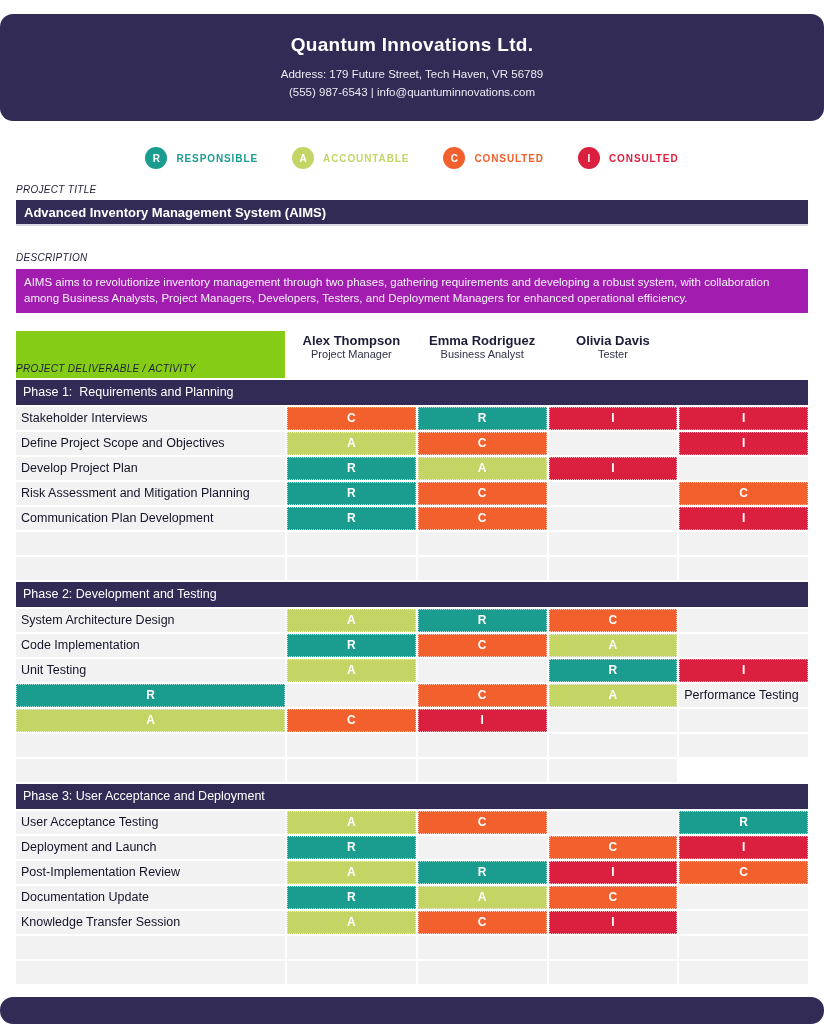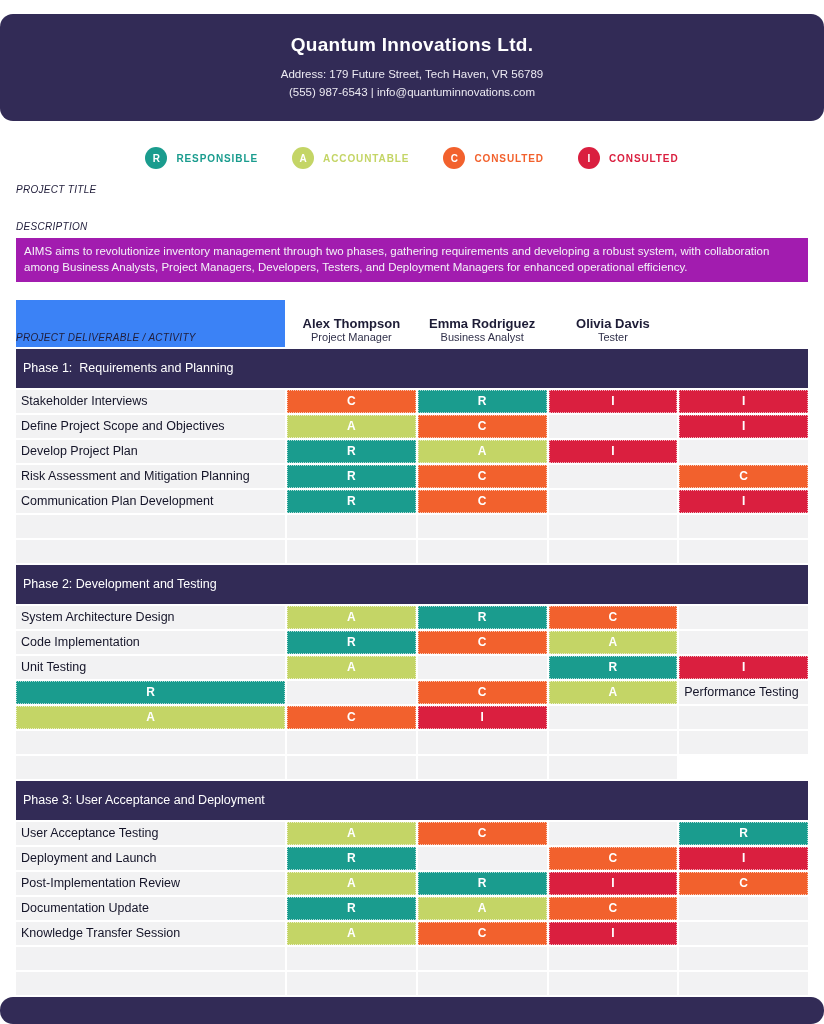--- a/index.html
+++ b/index.html
@@ -67,32 +67,32 @@
     margin:18px 16px 0 16px;
     display:grid;
     grid-template-columns:269px repeat(4, 1fr);
     gap:2px;
     background:#ffffff;
   }
   .mx-head-label {
     display:flex; align-items:flex-end;
     font-size:10px; font-style:italic; color:#201d3a;
     padding-bottom:4px; letter-spacing:.3px;
-    background:#3b82f6; height:47px;
+    background:#84cc16; height:47px;
   }
   .mx-head-person {
     background:#ffffff; height:47px;
     display:flex; flex-direction:column;
-    align-items:center; justify-content:flex-end;
+    align-items:center; justify-content:flex-start;
     padding:2px 0 4px 0; text-align:center;
   }
   .person-name { font-size:13px; font-weight:bold; color:#1d1c36; }
   .person-role { font-size:11px; color:#30304a; }
   .phase-bar {
-    grid-column:1 / -1; height:39px;
+    grid-column:1 / -1; height:25px;
     background:#322b56; color:#ffffff;
     font-size:12.5px; display:flex; align-items:center;
     padding-left:7px; white-space:pre;
   }
   .activity-cell {
     background:#f2f2f3; height:23px;
     display:flex; align-items:center; padding-left:5px;
     font-size:12.5px; color:#141428;
   }
   .cell {
@@ -131,20 +131,21 @@
         <span class="legend-circle" style="background: rgb(242, 97, 45);">C</span>
         <span class="legend-label" style="color: rgb(242, 97, 45);">CONSULTED</span>
       </div>
       <div class="legend-item">
         <span class="legend-circle" style="background: rgb(218, 31, 63);">I</span>
         <span class="legend-label" style="color: rgb(218, 31, 63);">CONSULTED</span>
       </div>
     </div>
 
   <div class="section-label label-title">PROJECT TITLE</div>
+  <div class="title-bar">Advanced Inventory Management System (AIMS)</div>
 
   <div class="section-label label-desc">DESCRIPTION</div>
   <div class="desc-box">AIMS aims to revolutionize inventory management through two phases, gathering requirements and developing a robust system, with collaboration among Business Analysts, Project Managers, Developers, Testers, and Deployment Managers for enhanced operational efficiency.</div>
 
   <div class="matrix" id="matrix">
       <div class="mx-head-label">PROJECT DELIVERABLE / ACTIVITY</div>
       <div class="mx-head-person">
         <div class="person-name">Alex Thompson</div>
         <div class="person-role">Project Manager</div>
       </div>

